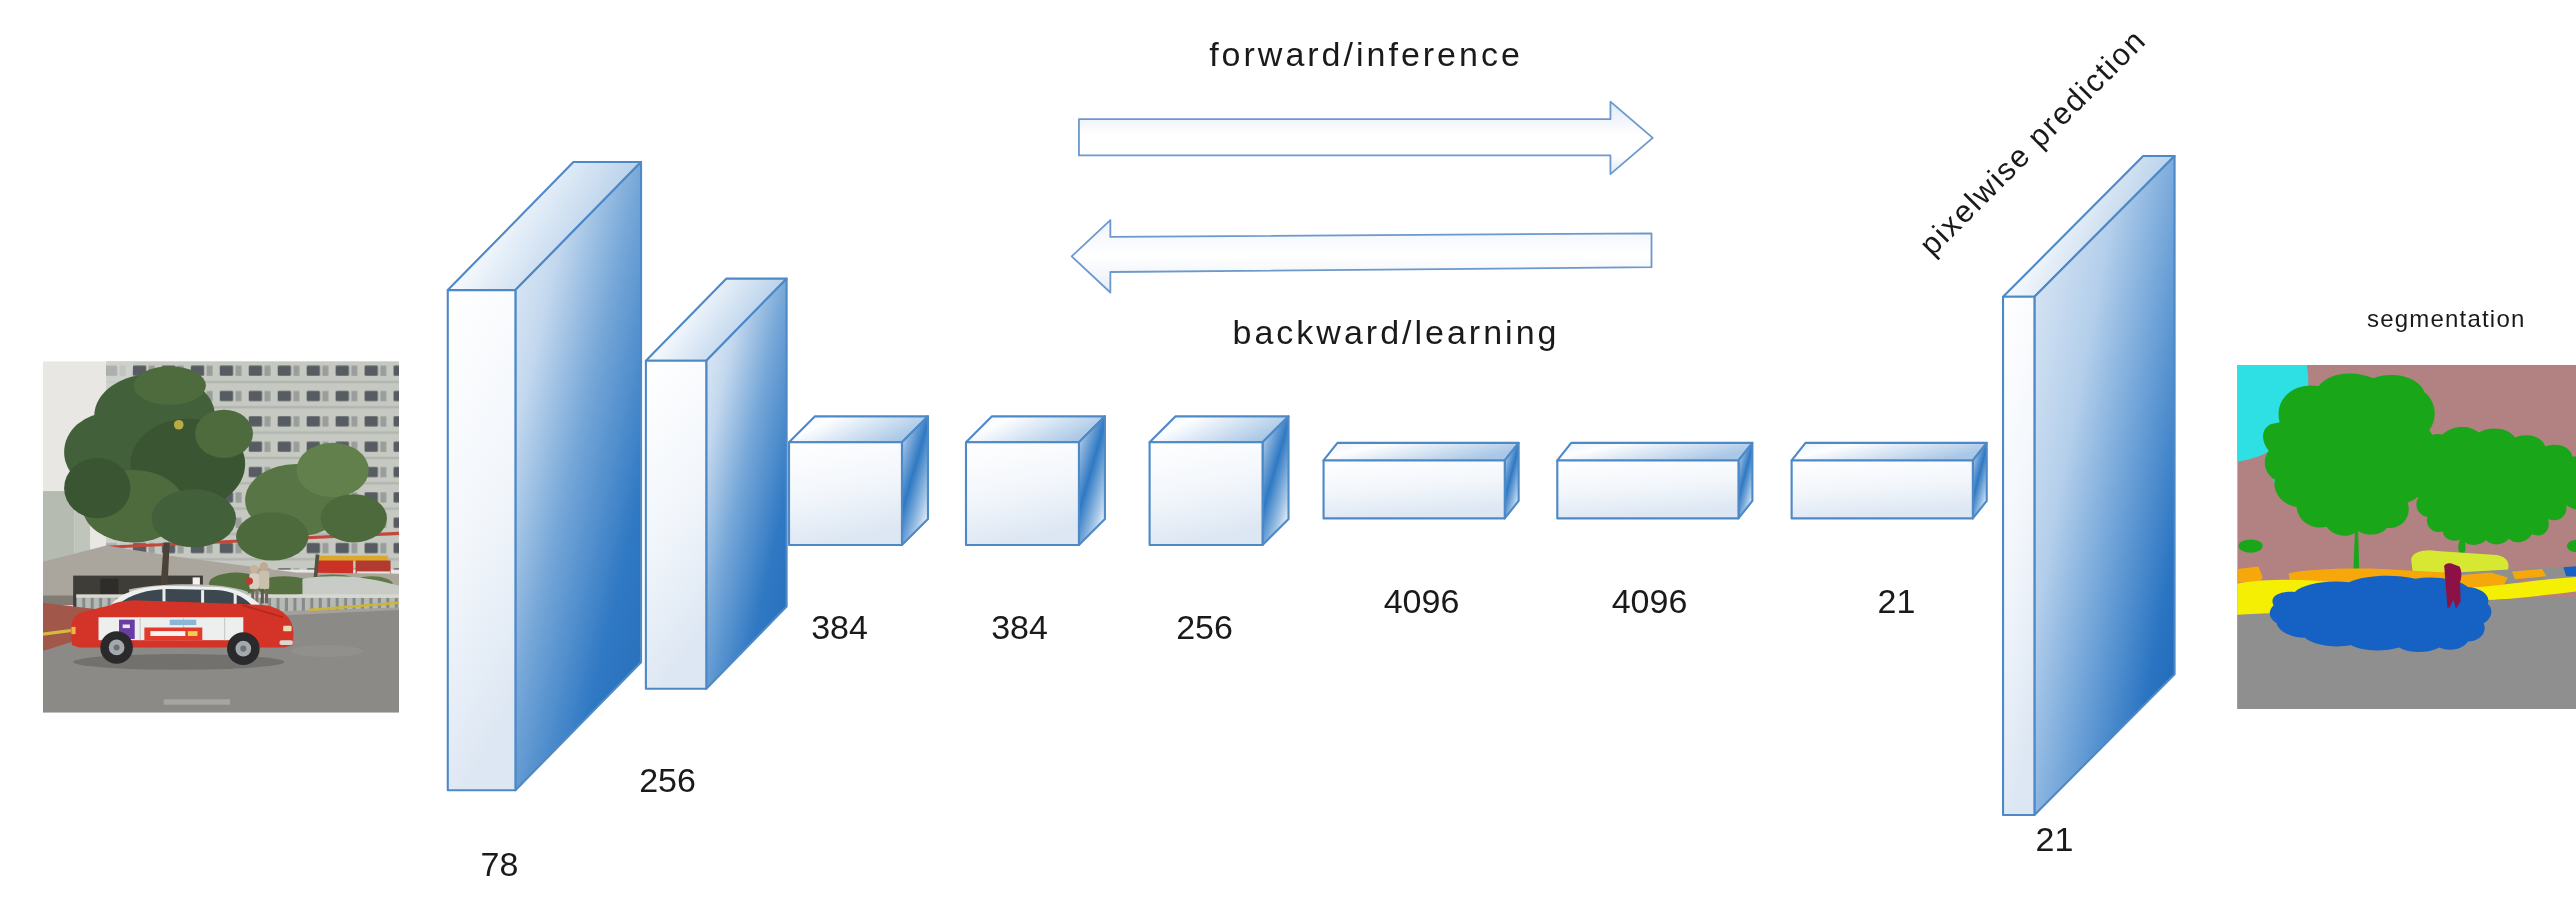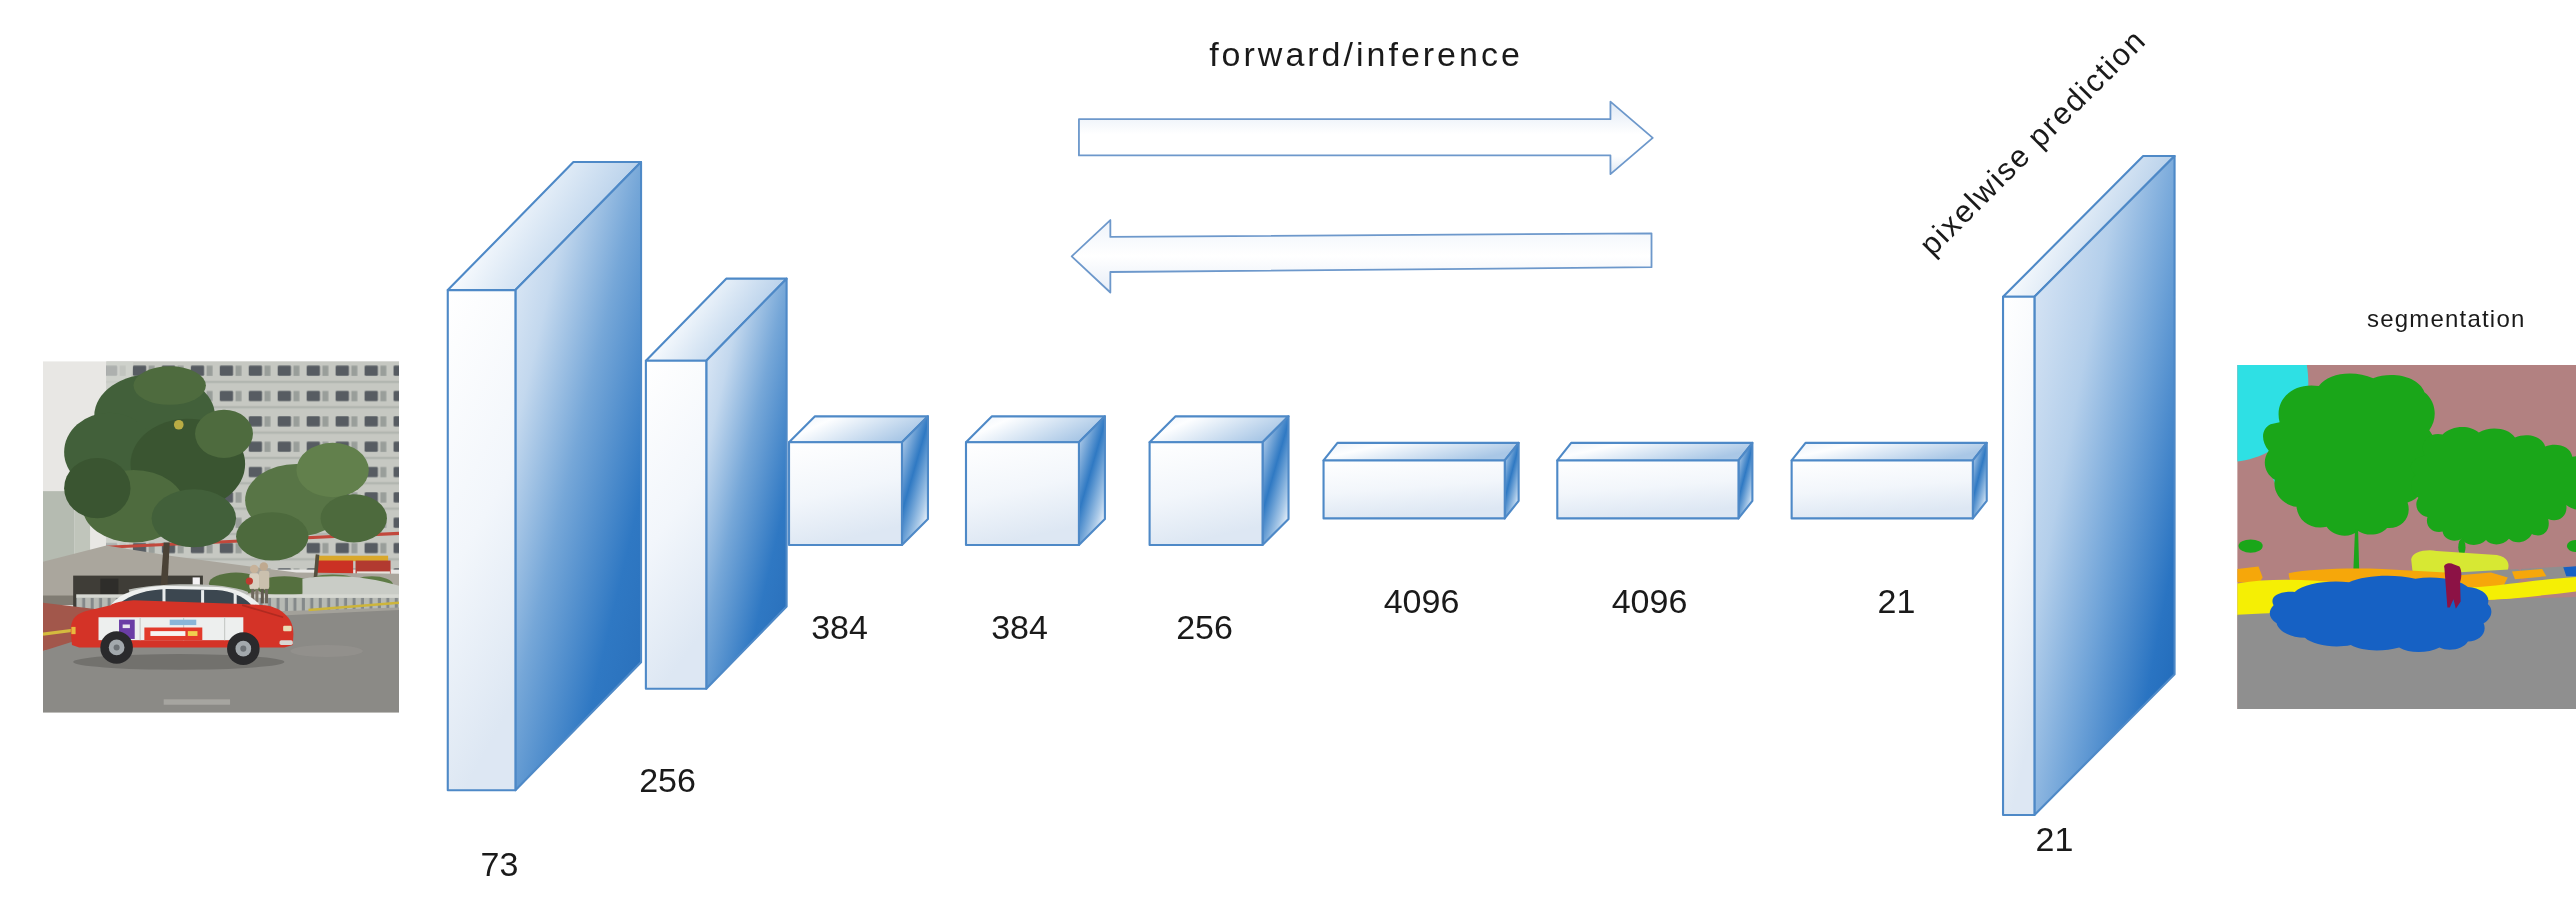--- a/index.html
+++ b/index.html
@@ -269,24 +269,25 @@
       <path d="M455,342 L505,338 L512,350 L460,355 Z"></path>
     </g>
     <path style="fill:var(--c-seg-car)" d="M540,335 L587,332 L587,350 L545,350 Z"></path>
     <path style="fill:var(--c-seg-curb)" d="M0,362 C60,352 120,356 180,362 C260,370 330,372 400,368 C470,362 520,352 587,350 L587,372 C520,380 460,388 400,390 C340,394 260,402 180,406 C120,410 60,414 0,416 Z"></path>
     <path style="fill:var(--c-seg-road)" d="M0,414 C80,408 160,410 240,404 C330,396 420,388 500,386 L587,384 L587,570 L0,570 Z"></path>
     <path style="fill:var(--c-seg-car)" d="M60,398 C52,384 70,374 95,376 C110,362 150,356 185,360 C210,348 260,346 295,354 C330,348 370,356 382,368 C405,370 420,382 415,396 C425,405 422,420 408,428 C415,444 400,458 382,458 C375,470 352,476 335,468 C315,478 285,478 268,468 C240,476 205,474 188,464 C160,470 125,464 112,452 C90,452 68,442 65,428 C52,420 50,408 60,398 Z"></path>
     <path style="fill:var(--c-seg-person)" d="M343,336 C340,330 352,326 358,330 L368,334 C372,340 372,352 369,360 L370,392 L362,404 L358,388 L352,402 L348,402 Z"></path>
   </svg>
 
   <div class="lbl flow" style="left:1151px;top:35px">forward/inference</div>
+  <div class="lbl flow" style="left:1181px;top:313px">backward/learning</div>
   <div class="lbl rot" style="left:1910px;top:226px">pixelwise prediction</div>
   <div class="lbl seg-title" style="left:2339px;top:300px">segmentation</div>
 
-  <div class="lbl num" style="left:405px;top:846px">73</div>
+  <div class="lbl num" style="left:405px;top:846px">78</div>
   <div class="lbl num" style="left:573px;top:762px">256</div>
   <div class="lbl num" style="left:745px;top:609px">384</div>
   <div class="lbl num" style="left:925px;top:609px">384</div>
   <div class="lbl num" style="left:1110px;top:609px">256</div>
   <div class="lbl num" style="left:1327px;top:583px">4096</div>
   <div class="lbl num" style="left:1555px;top:583px">4096</div>
   <div class="lbl num" style="left:1802px;top:583px">21</div>
   <div class="lbl num" style="left:1960px;top:821px">21</div>
 
 </div>

